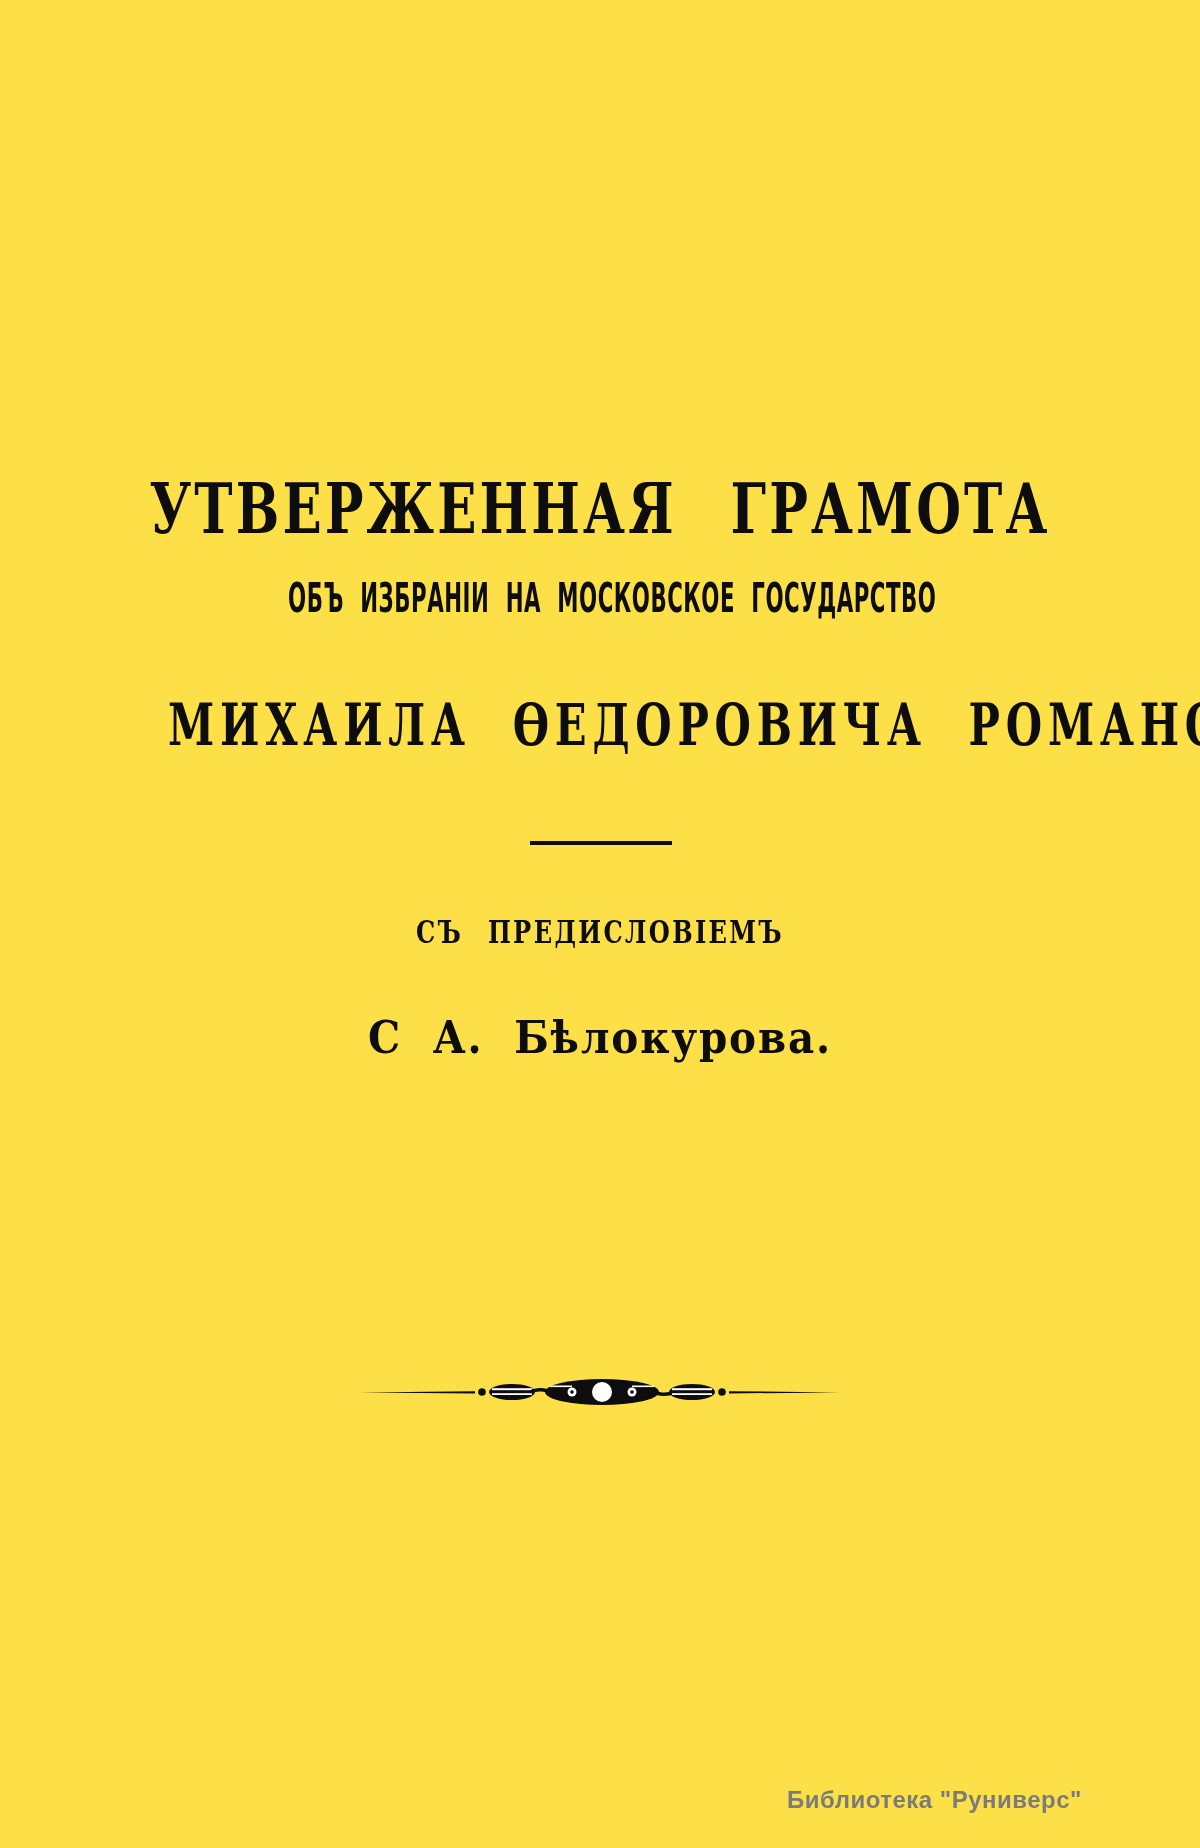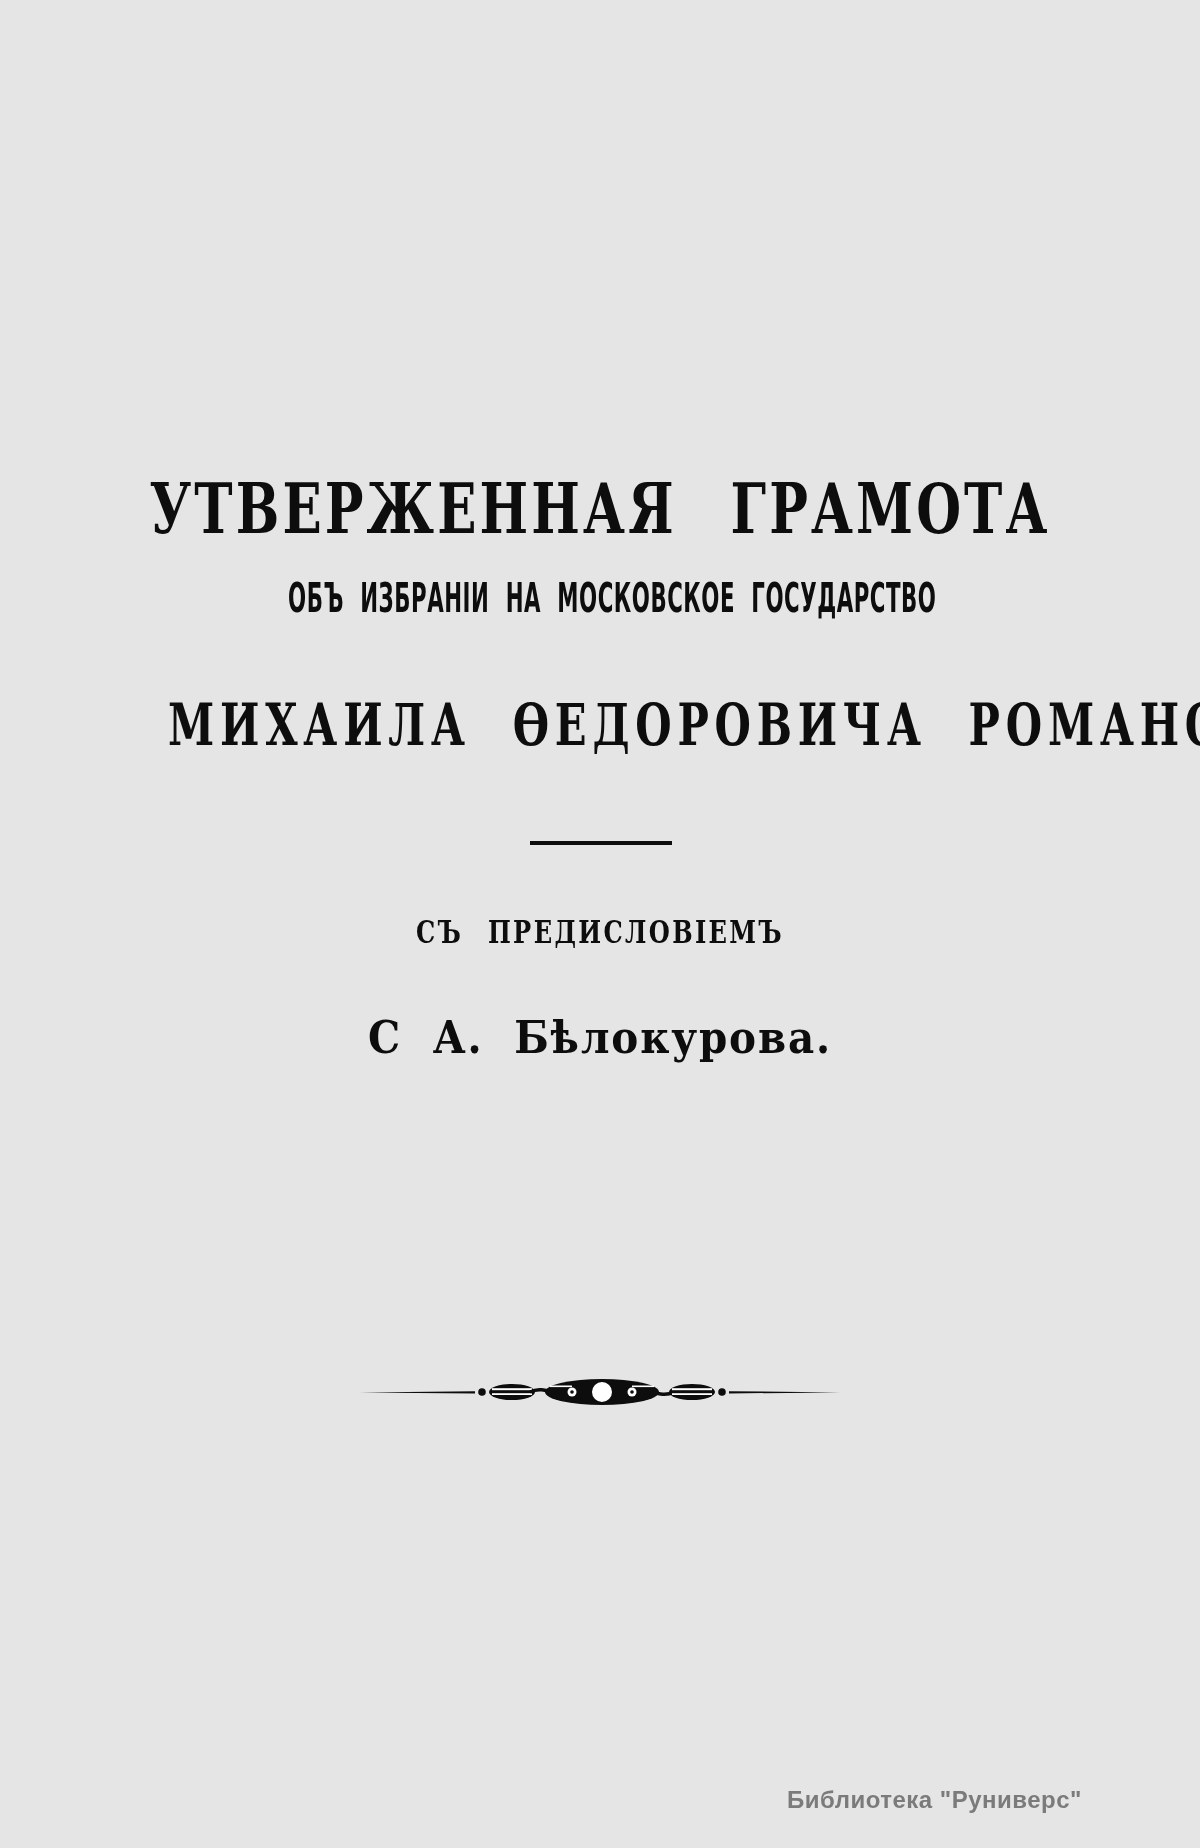--- a/index.html
+++ b/index.html
@@ -4,21 +4,21 @@
 <style>
   html, body {
     margin: 0;
     padding: 0;
     background: #ffffff;
   }
   .page {
     position: relative;
     width: 1200px;
     height: 1848px;
-    background: #e5e5e5;
+    background: #fde047;
     overflow: hidden;
     font-family: "DejaVu Serif", serif;
     color: #101010;
   }
   .line {
     position: absolute;
     left: 0;
     right: 0;
     text-align: center;
     white-space: nowrap;

